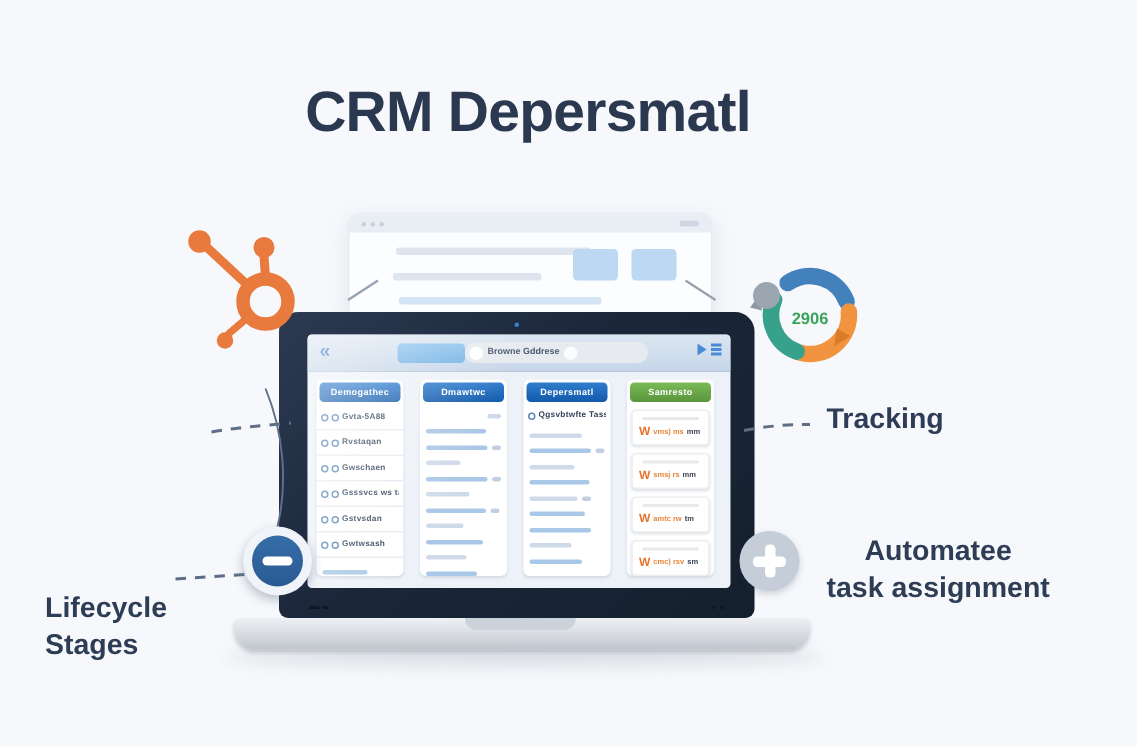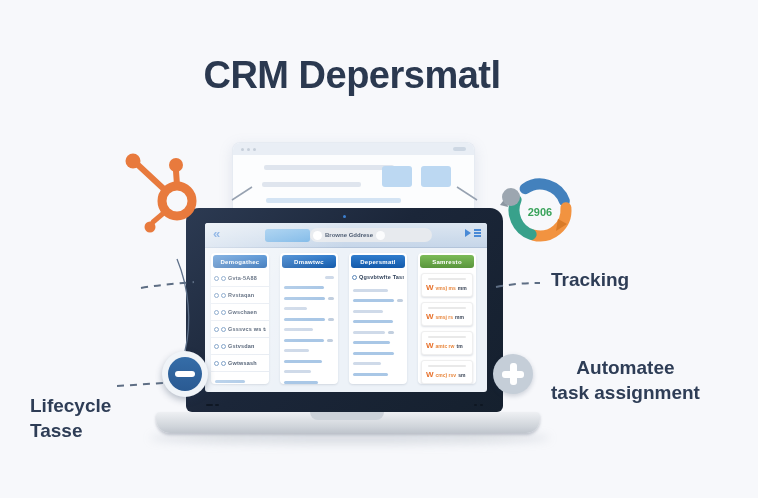--- a/index.html
+++ b/index.html
@@ -333,21 +333,21 @@
     <path d="M141,288 C158,285 172,284 194,282" fill="none" stroke="#5e6e84" stroke-width="2" stroke-dasharray="7 6"></path>
     <path d="M117,386 L163,383" fill="none" stroke="#5e6e84" stroke-width="2" stroke-dasharray="7 6"></path>
     <path d="M496,287 C512,284 524,283 540,283" fill="none" stroke="#5e6e84" stroke-width="2" stroke-dasharray="7 6"></path>
     <path d="M177,259 C189,288 192,322 185,351" fill="none" stroke="#5e7089" stroke-width="1.3"></path>
     <path d="M252,187 L232,200" fill="none" stroke="#97a2b1" stroke-width="1.5"></path>
     <path d="M457,187 L477,200" fill="none" stroke="#97a2b1" stroke-width="1.5"></path>
   </svg>
 
   <div class="callout co-lifecycle">
     <div>Lifecycle</div>
-    <div>Tasse</div>
+    <div>Stages</div>
   </div>
   <div class="callout co-lead">
     <div>Tracking</div>
   </div>
   <div class="callout co-auto">
     <div>Automatee</div>
     <div>task assignment</div>
   </div>
 
 </div>

